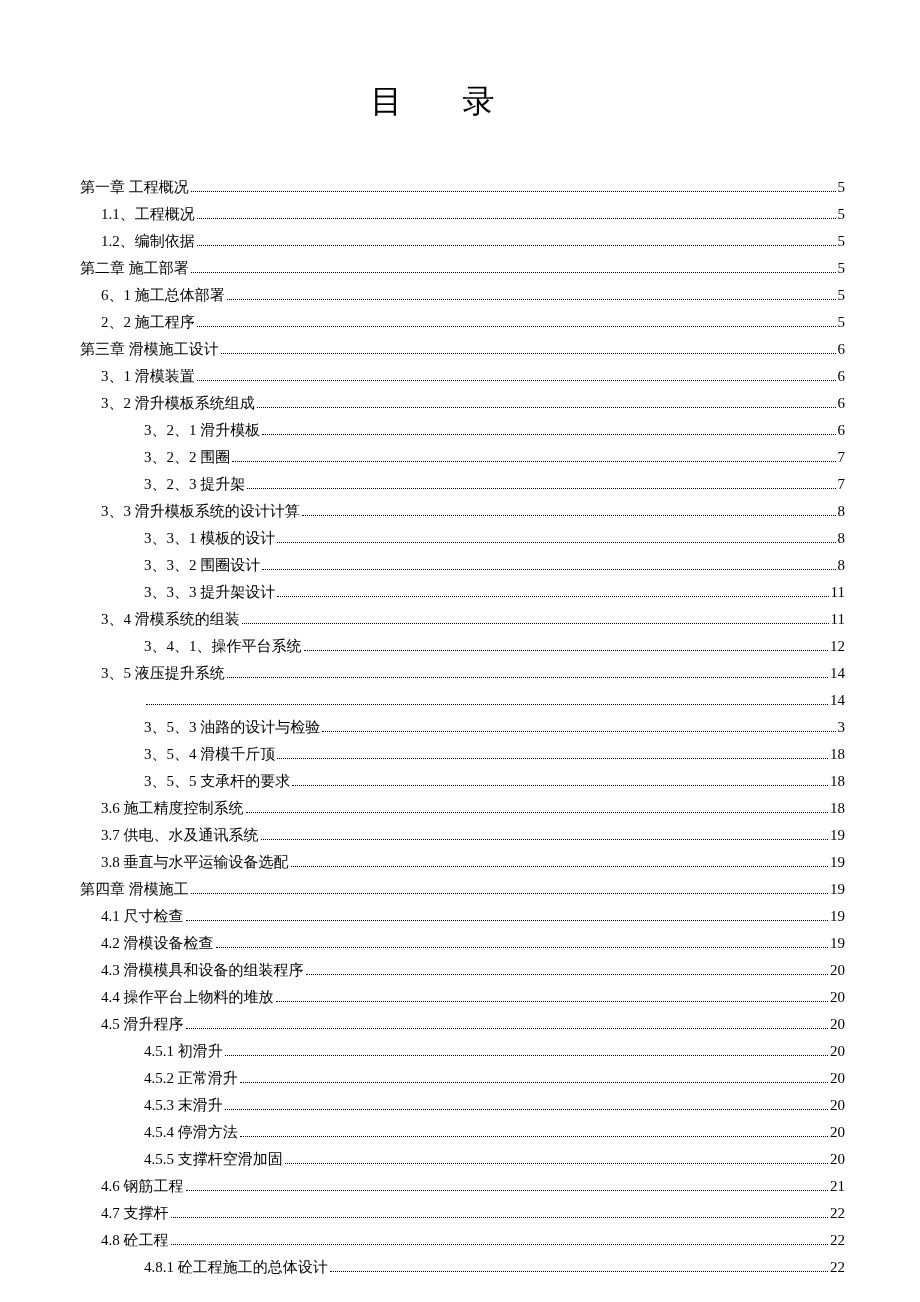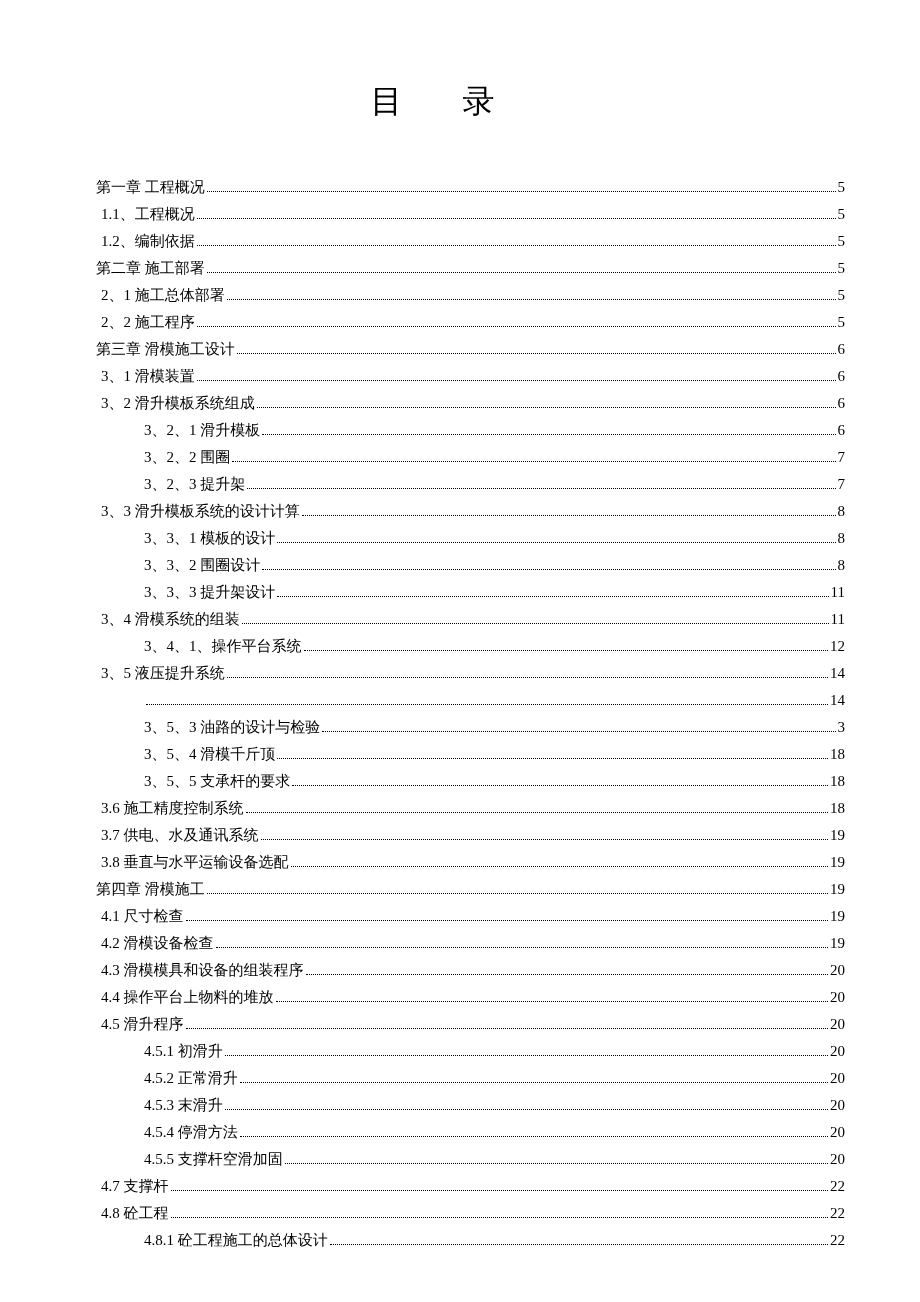--- a/index.html
+++ b/index.html
@@ -33,21 +33,21 @@
   }
   .toc-dots {
     flex: 1 1 auto;
     border-bottom: 1.5px dotted #000;
     margin: 0 2px 4px 2px;
     min-width: 10px;
   }
   .toc-page {
     flex: 0 0 auto;
   }
-  .lvl0 { margin-left: 16px; }
+  .lvl0 { margin-left: 0px; }
   .lvl1 { margin-left: 21px; }
   .lvl2 { margin-left: 64px; text-align: center; }
 </style>
 </head>
 <body>
 
 <div class="page">
   <div class="title">目录</div>
   <div id="toc-container">
       <div class="toc-line lvl0">
@@ -64,21 +64,21 @@
         <span class="toc-label">1.2、编制依据</span>
         <span class="toc-dots"></span>
         <span class="toc-page">5</span>
       </div>
       <div class="toc-line lvl0">
         <span class="toc-label">第二章   施工部署</span>
         <span class="toc-dots"></span>
         <span class="toc-page">5</span>
       </div>
       <div class="toc-line lvl1">
-        <span class="toc-label">2、1 施工总体部署</span>
+        <span class="toc-label">6、1 施工总体部署</span>
         <span class="toc-dots"></span>
         <span class="toc-page">5</span>
       </div>
       <div class="toc-line lvl1">
         <span class="toc-label">2、2 施工程序</span>
         <span class="toc-dots"></span>
         <span class="toc-page">5</span>
       </div>
       <div class="toc-line lvl0">
         <span class="toc-label">第三章   滑模施工设计</span>
@@ -226,20 +226,25 @@
       </div>
       <div class="toc-line lvl2">
         <span class="toc-label">4.5.4 停滑方法</span>
         <span class="toc-dots"></span>
         <span class="toc-page">20</span>
       </div>
       <div class="toc-line lvl2">
         <span class="toc-label">4.5.5 支撑杆空滑加固</span>
         <span class="toc-dots"></span>
         <span class="toc-page">20</span>
+      </div>
+      <div class="toc-line lvl1">
+        <span class="toc-label">4.6 钢筋工程</span>
+        <span class="toc-dots"></span>
+        <span class="toc-page">21</span>
       </div>
       <div class="toc-line lvl1">
         <span class="toc-label">4.7 支撑杆</span>
         <span class="toc-dots"></span>
         <span class="toc-page">22</span>
       </div>
       <div class="toc-line lvl1">
         <span class="toc-label">4.8 砼工程</span>
         <span class="toc-dots"></span>
         <span class="toc-page">22</span>

